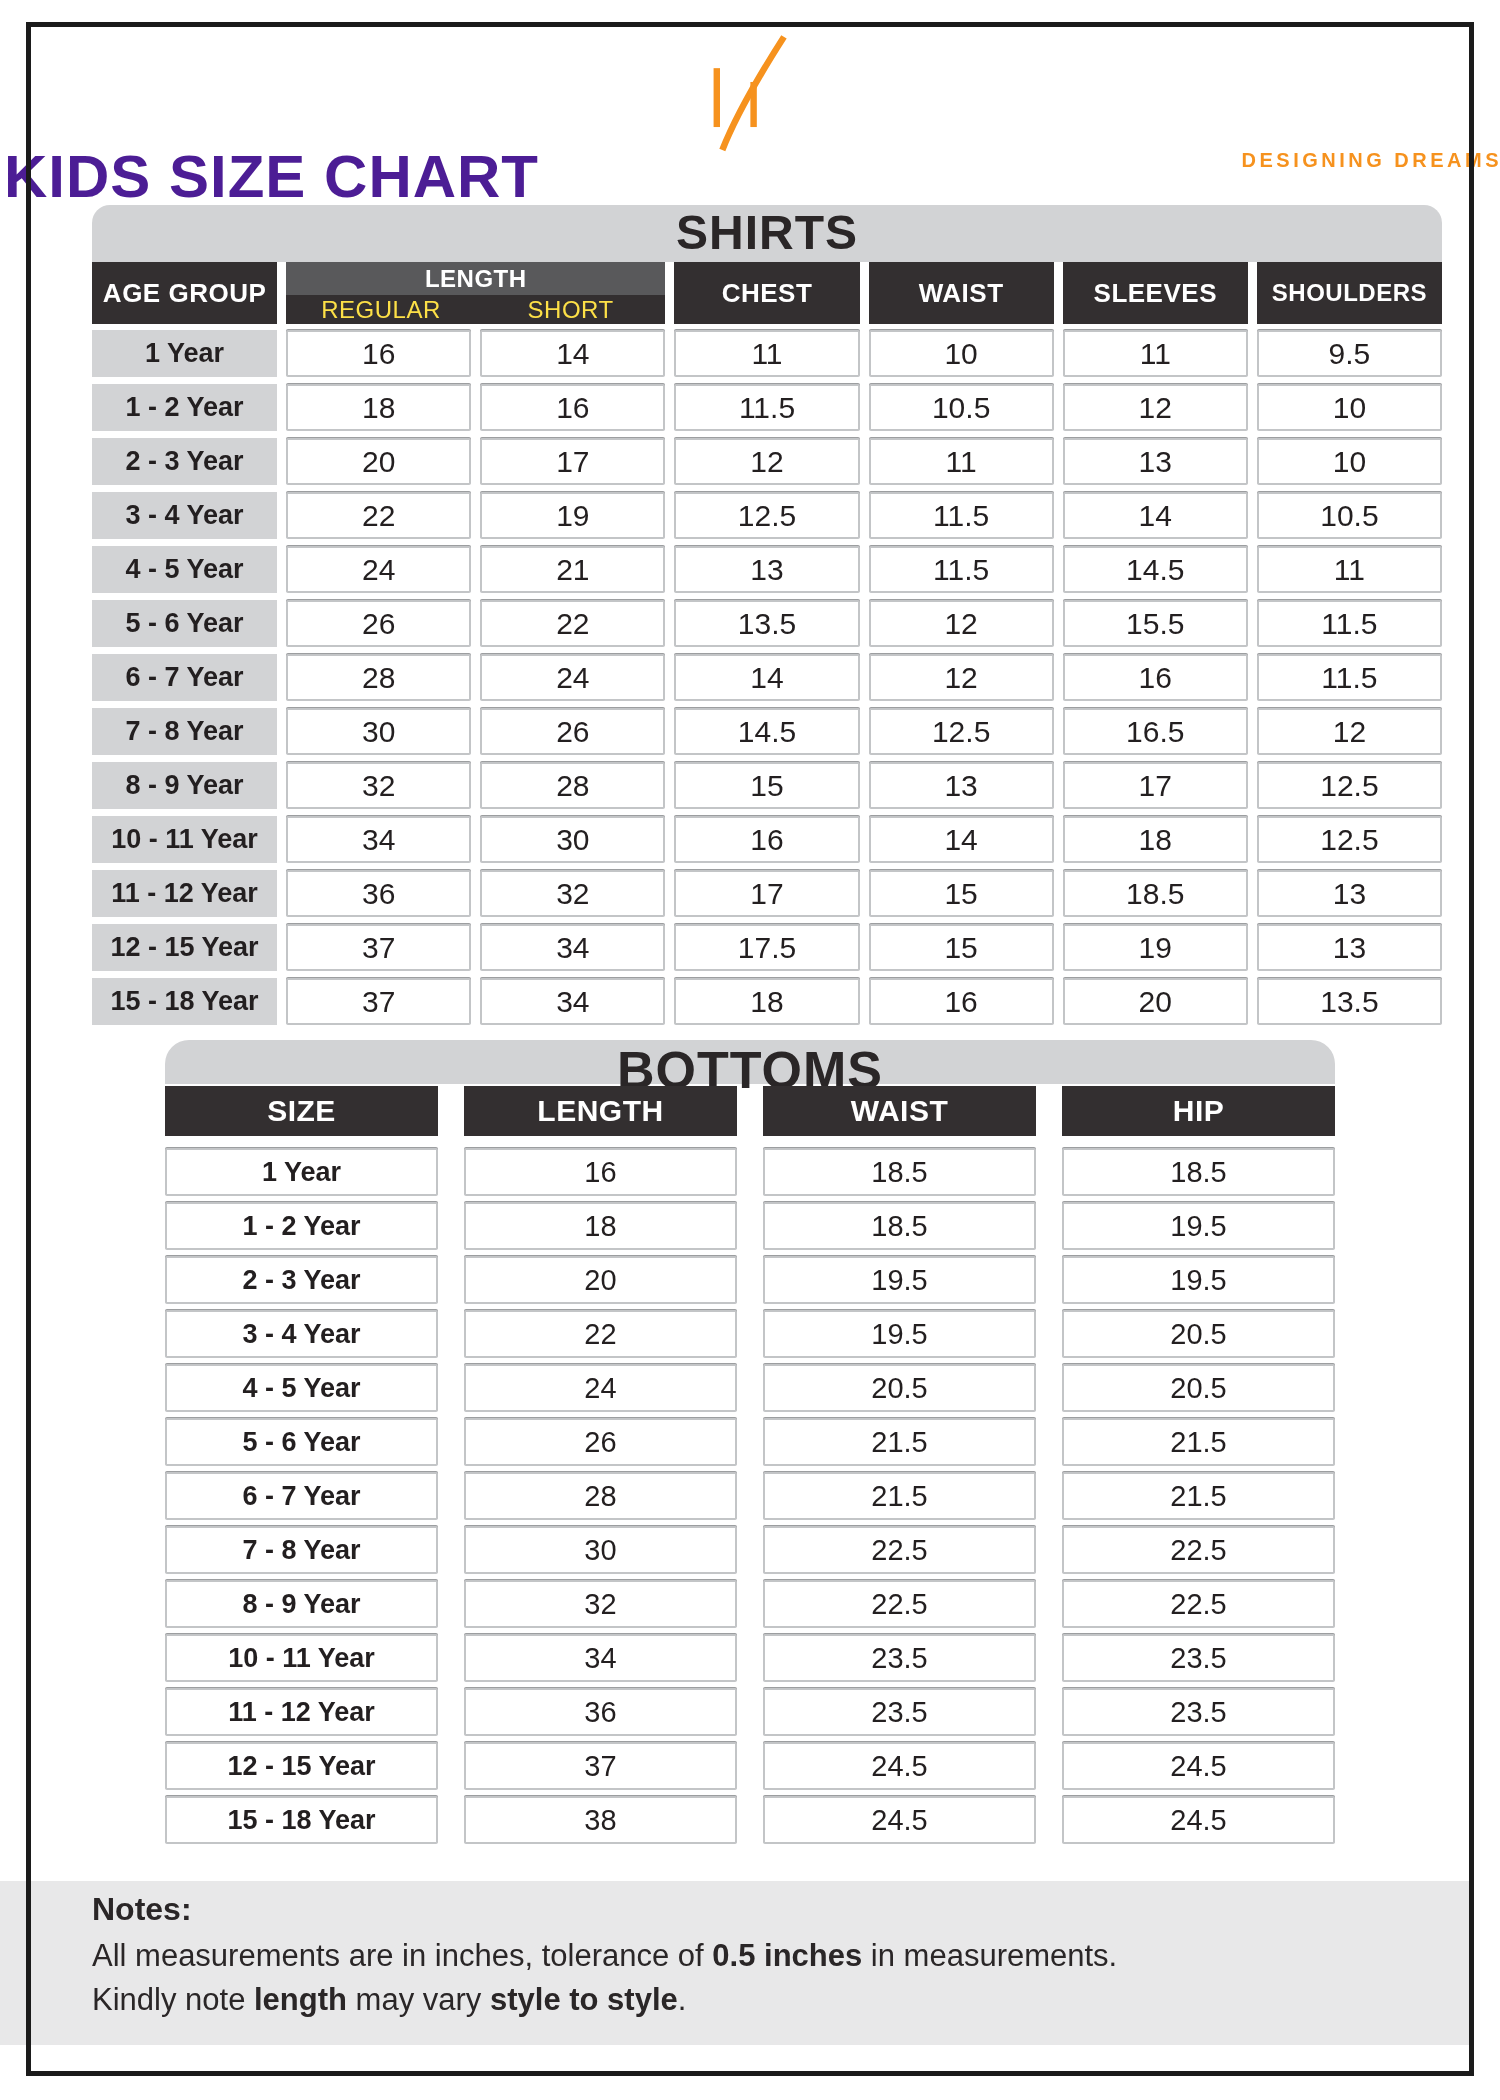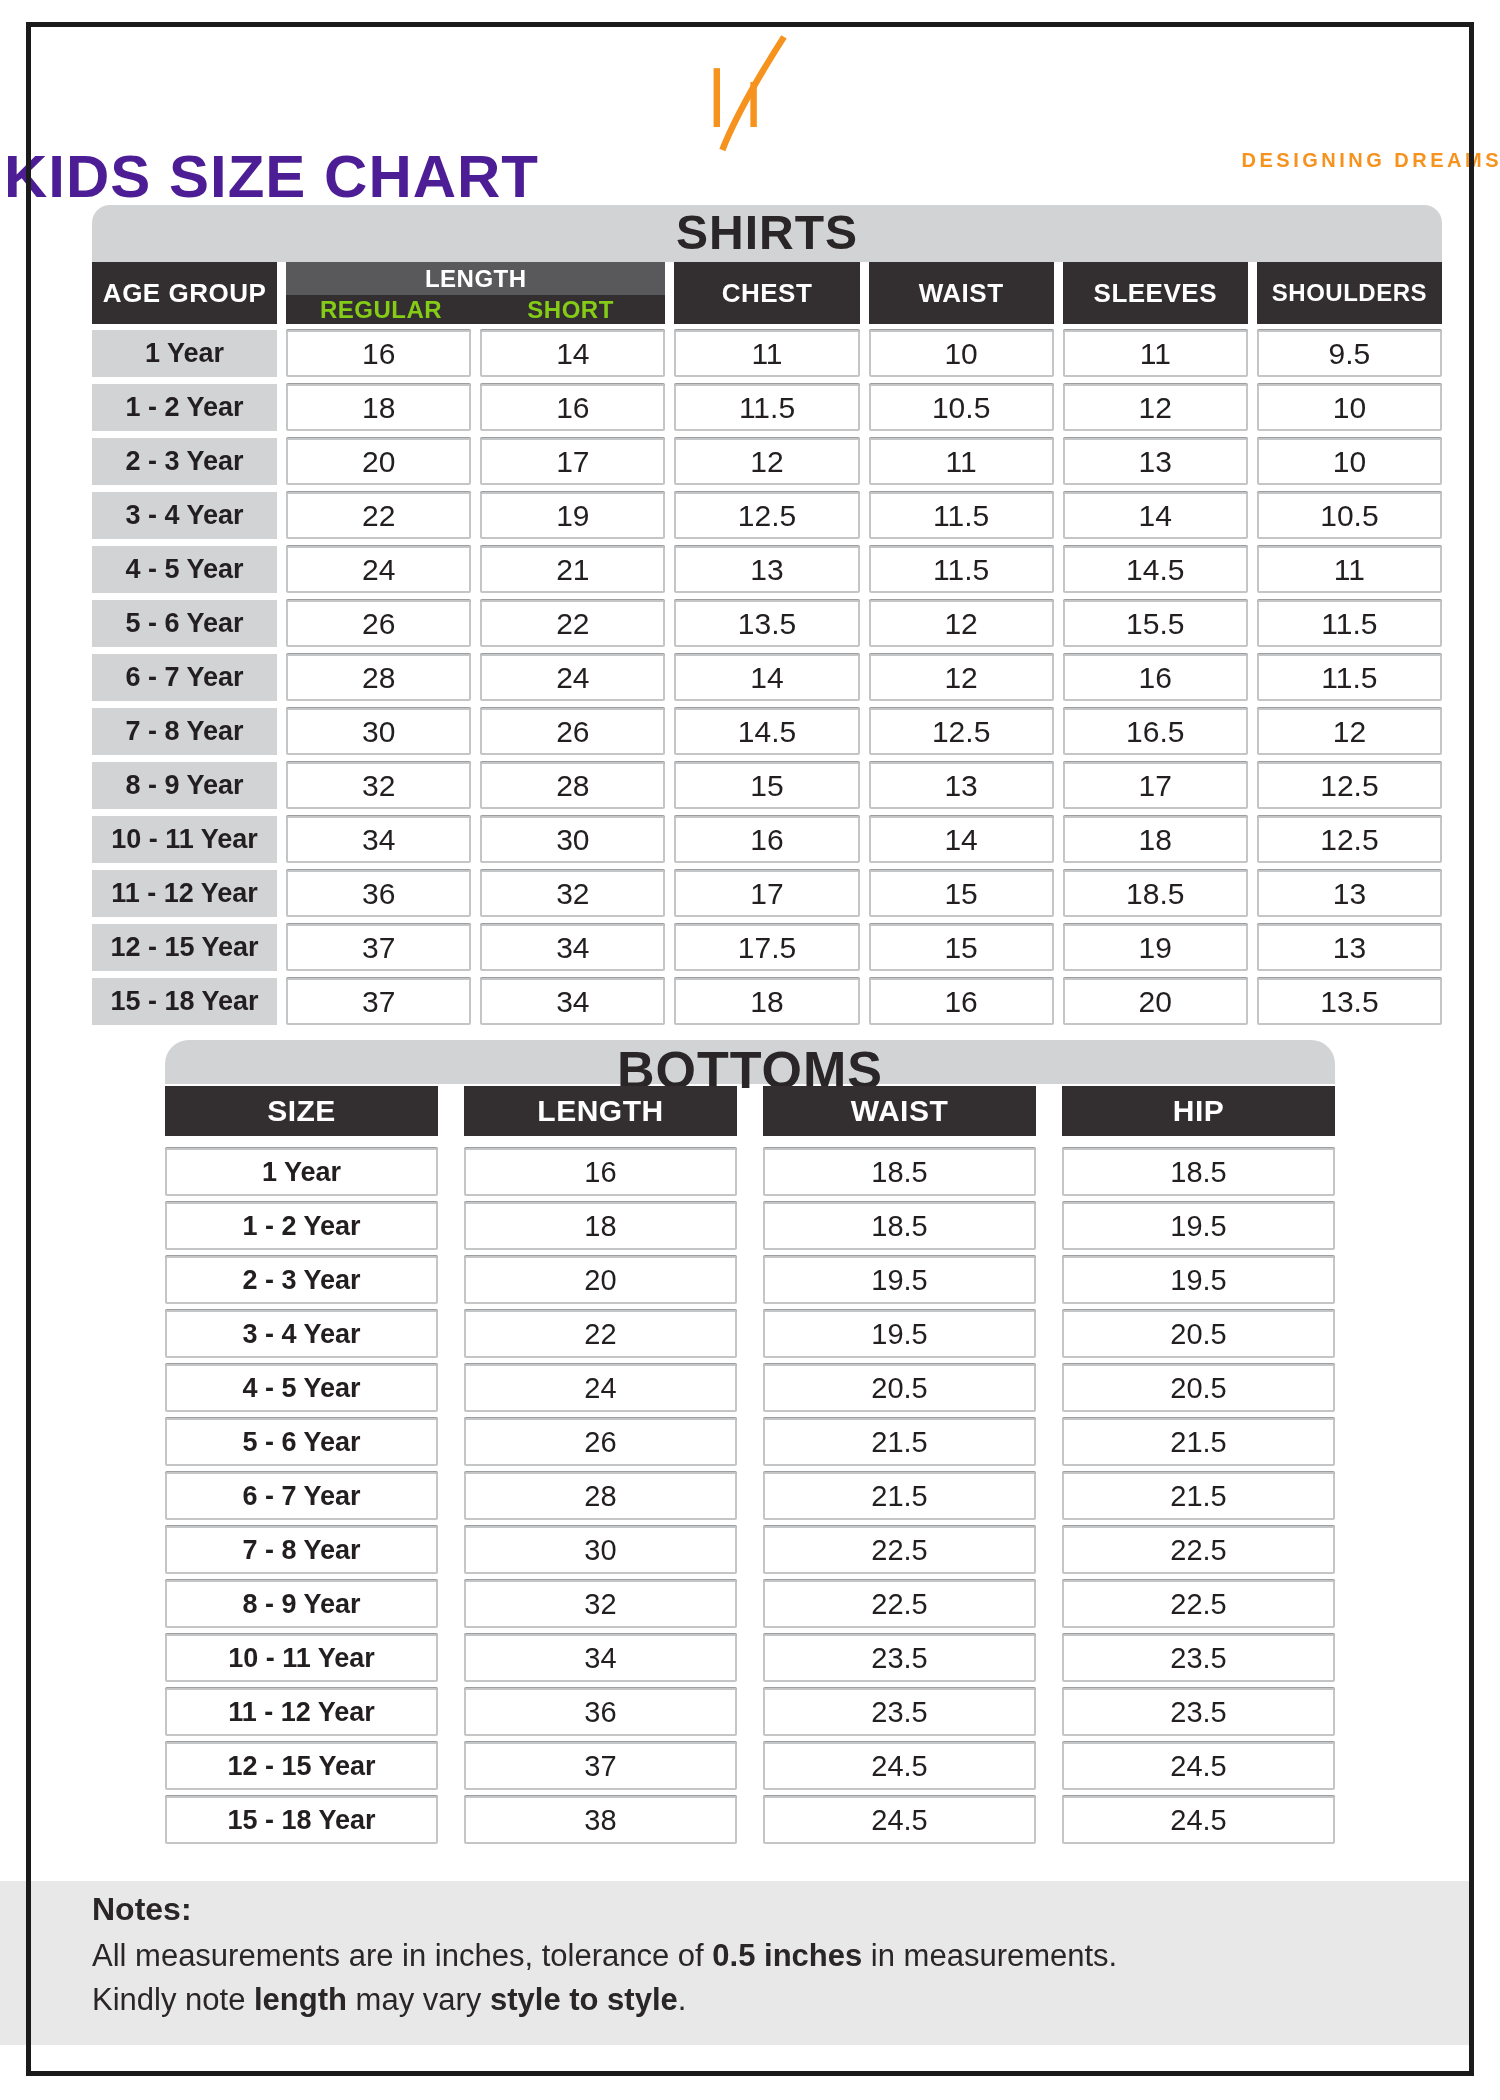--- a/index.html
+++ b/index.html
@@ -83,21 +83,21 @@
     grid-column: 2 / 4; display: flex; flex-direction: column;
     background: #332f30;
   }
   .length-top {
     background: #59595b; color: #fff; font-weight: bold; font-size: 24px;
     height: 33px; display: flex; align-items: center; justify-content: center;
     letter-spacing: 0.5px;
   }
   .length-bottom {
     flex: 1; display: grid; grid-template-columns: 1fr 1fr;
-    color: #84cc16; font-weight: bold; font-size: 24px; letter-spacing: 0.5px;
+    color: #fde047; font-weight: normal; font-size: 24px; letter-spacing: 0.5px;
   }
   .length-bottom span { display: flex; align-items: center; justify-content: center; }
   .shirts-body { margin-top: 6px; display: flex; flex-direction: column; gap: 7px; }
   .shirts-body .srow { display: grid; grid-template-columns: repeat(7, 1fr); column-gap: 9px; height: 47px; }
 
   
   .bottoms { position: absolute; left: 165px; top: 1040px; width: 1170px; z-index: 2; }
   .bottoms .band {
     height: 44px; border-radius: 24px 24px 0 0;
     font-size: 52px; line-height: 60px; letter-spacing: 1px;

